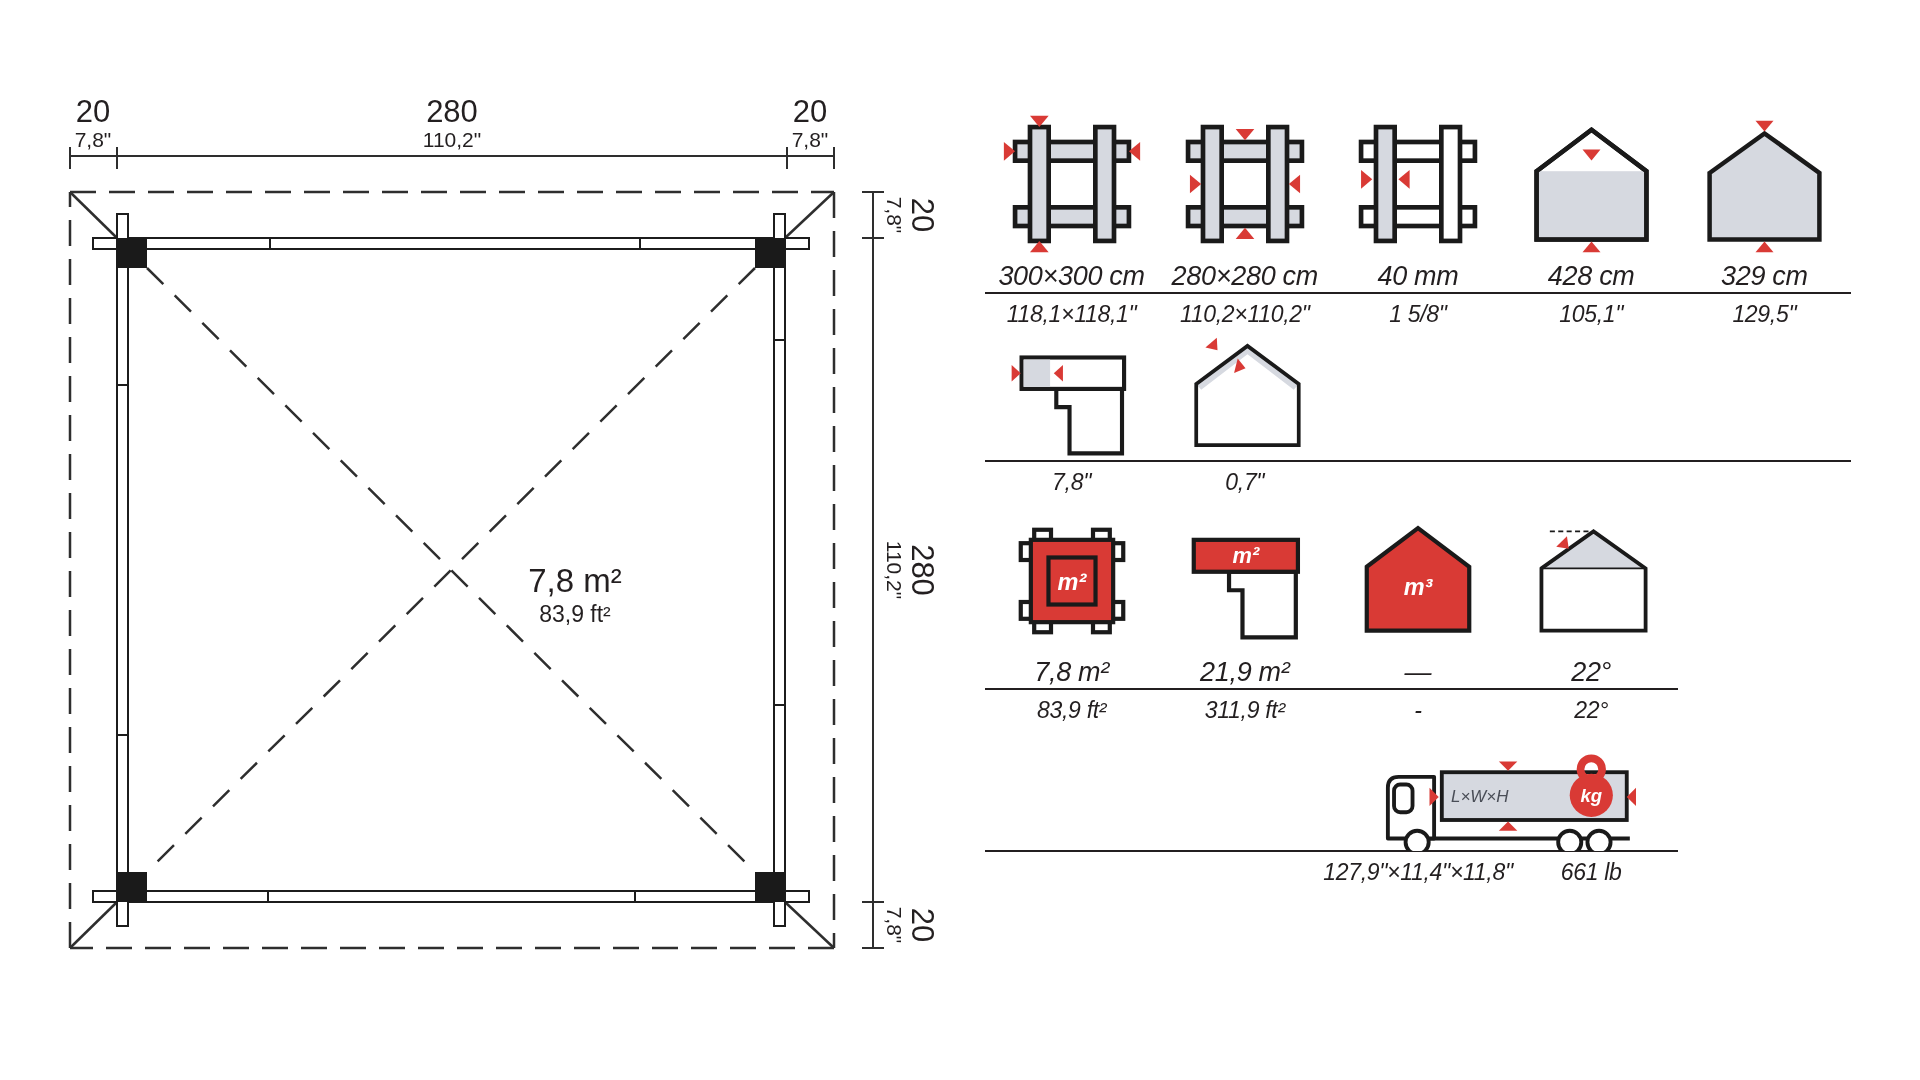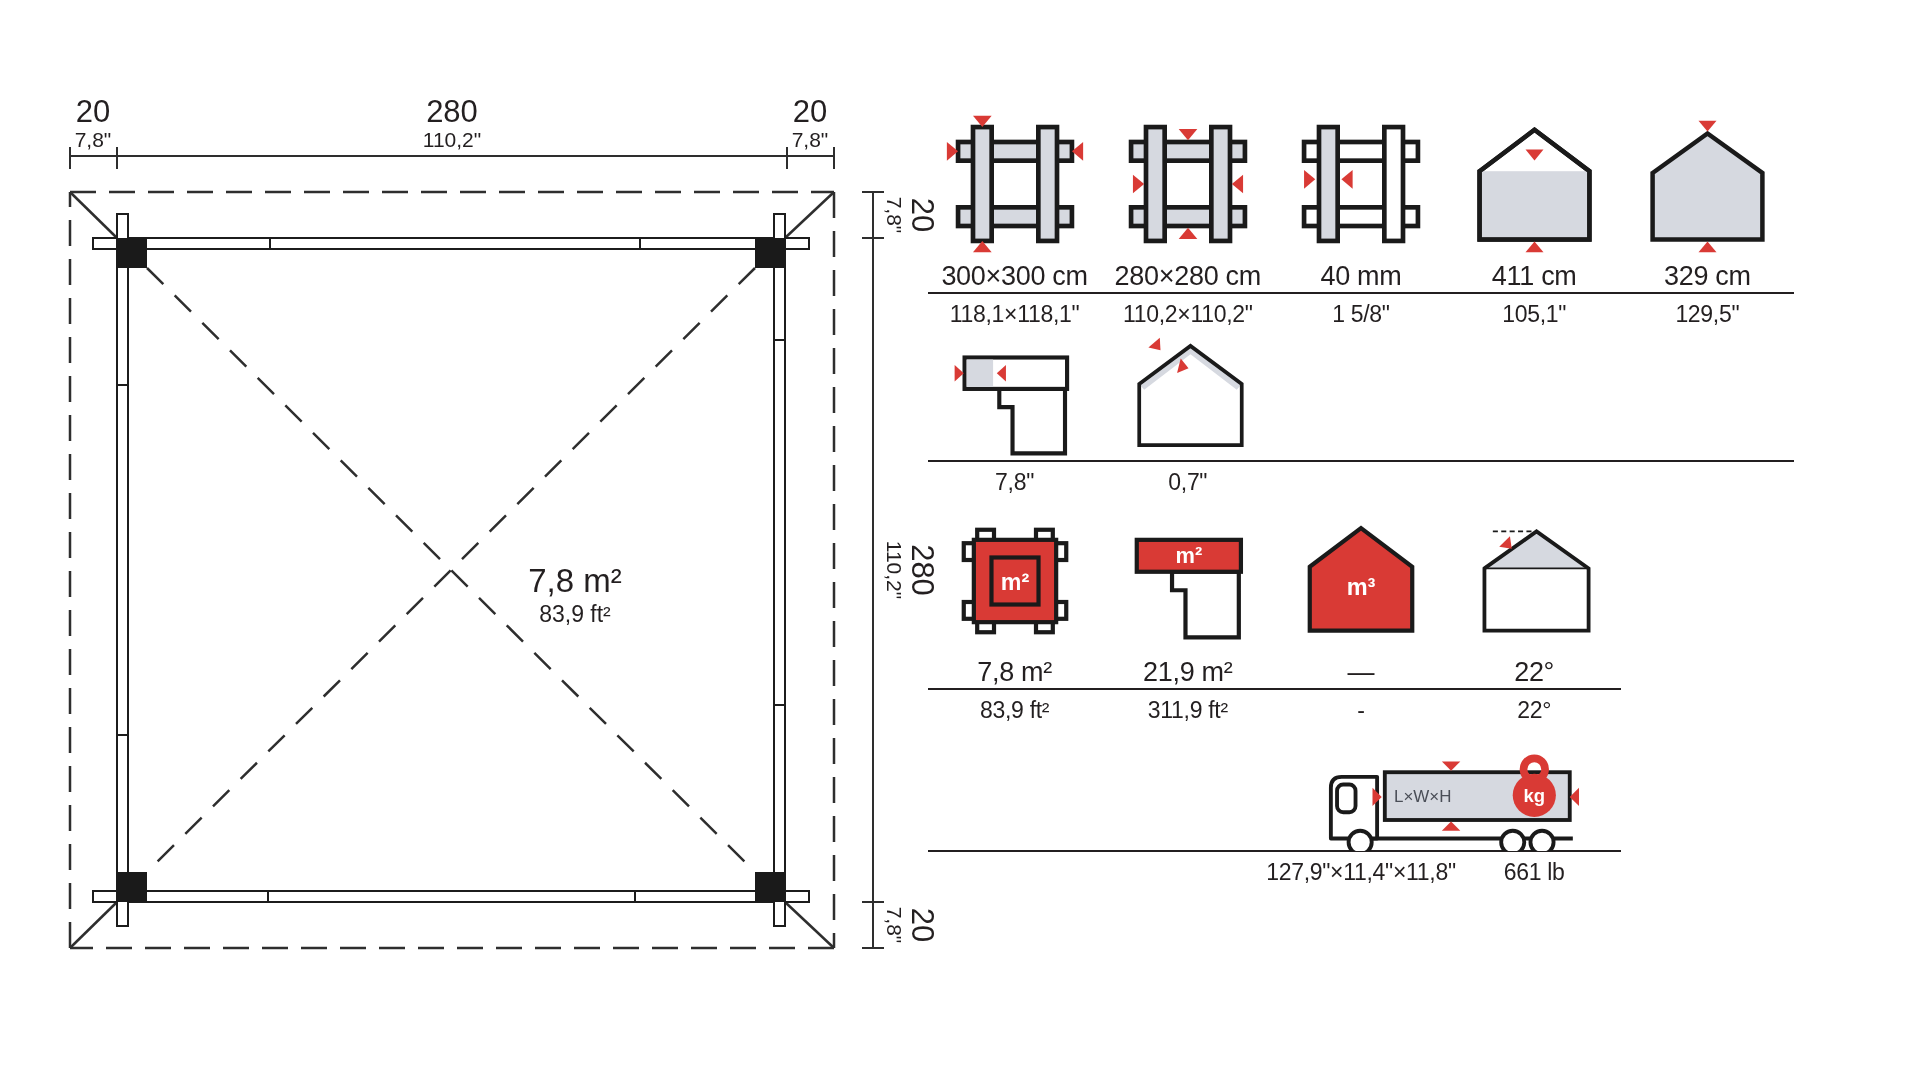--- a/index.html
+++ b/index.html
@@ -2,21 +2,21 @@
 <html><head>
 <meta charset="utf-8">
 <style>
   html,body{margin:0;padding:0;}
   body{
     width:1920px;height:1080px;background:#ffffff;position:relative;overflow:hidden;
     font-family:"Liberation Sans", sans-serif;color:#231f20;
   }
   svg text{font-family:"Liberation Sans", sans-serif;}
   .plan-wrap{position:absolute;left:0;top:0;width:960px;height:868px;}
-  .specs{position:absolute;left:928px;top:78px;width:866px;}
+  .specs{position:absolute;left:985px;top:78px;width:866px;font-style:italic;}
   .spec-row .icons{display:grid;grid-template-columns:repeat(5,173.2px);align-items:end;justify-items:center;}
   .spec-row .labels{display:grid;grid-template-columns:repeat(5,173.2px);justify-items:center;}
   .lab-metric{font-size:27px;letter-spacing:-0.3px;white-space:nowrap;}
   .lab-imperial{font-size:23px;letter-spacing:-0.3px;white-space:nowrap;}
   .labels.metric{align-items:end;}
   .labels.imperial{align-items:start;padding-top:7px;}
   #row1 .icons{height:176px;}
   #row1 .labels.metric{height:38px;}
   #row2{margin-top:8px;}
   #row2 .icons{height:124px;}
@@ -196,21 +196,21 @@
             <polygon points="65,2 85,2 75,14"></polygon>
               <polygon points="65,148 85,148 75,136"></polygon>
           </g>
         </svg>
       </div>
     </div>
     <div class="labels metric">
       <div class="cell lab-metric">300×300 cm</div>
       <div class="cell lab-metric">280×280 cm</div>
       <div class="cell lab-metric">40 mm</div>
-      <div class="cell lab-metric">411 cm</div>
+      <div class="cell lab-metric">428 cm</div>
       <div class="cell lab-metric">329 cm</div>
     </div>
     <div class="rule"></div>
     <div class="labels imperial">
       <div class="cell lab-imperial">118,1×118,1"</div>
       <div class="cell lab-imperial">110,2×110,2"</div>
       <div class="cell lab-imperial">1 5/8"</div>
       <div class="cell lab-imperial">105,1"</div>
       <div class="cell lab-imperial">129,5"</div>
     </div>

